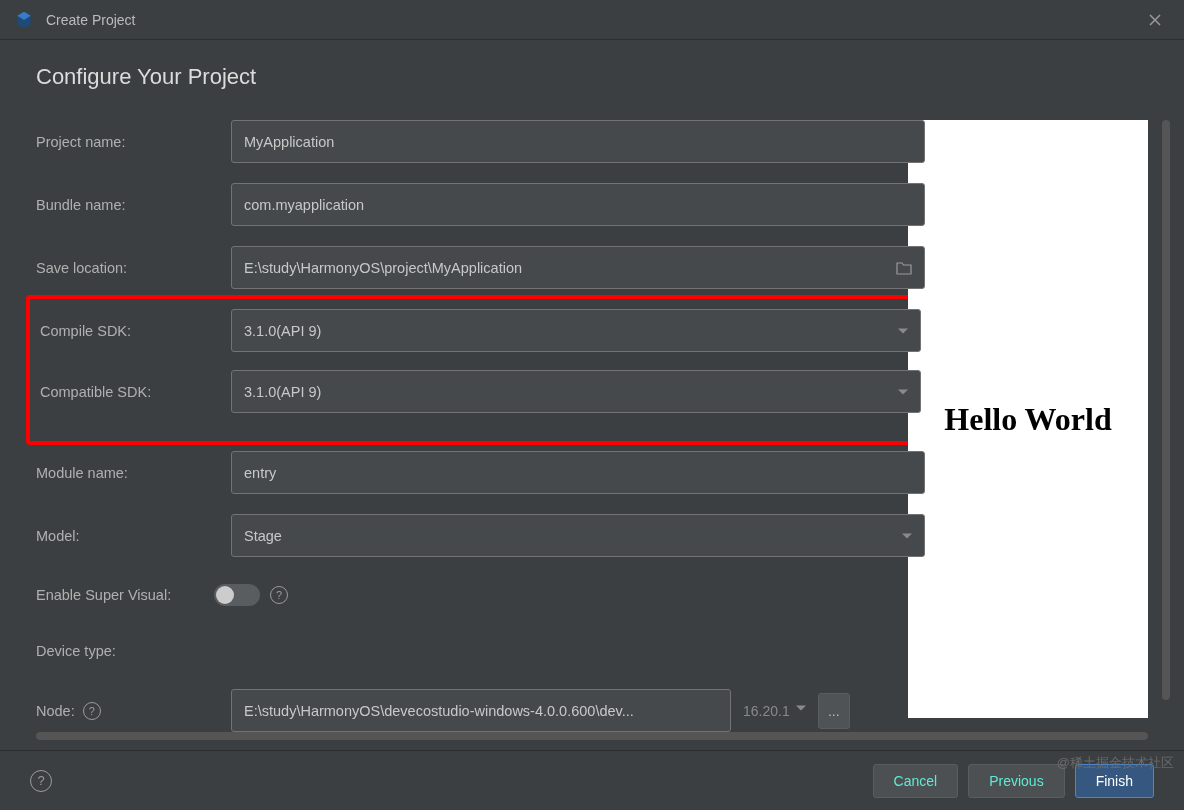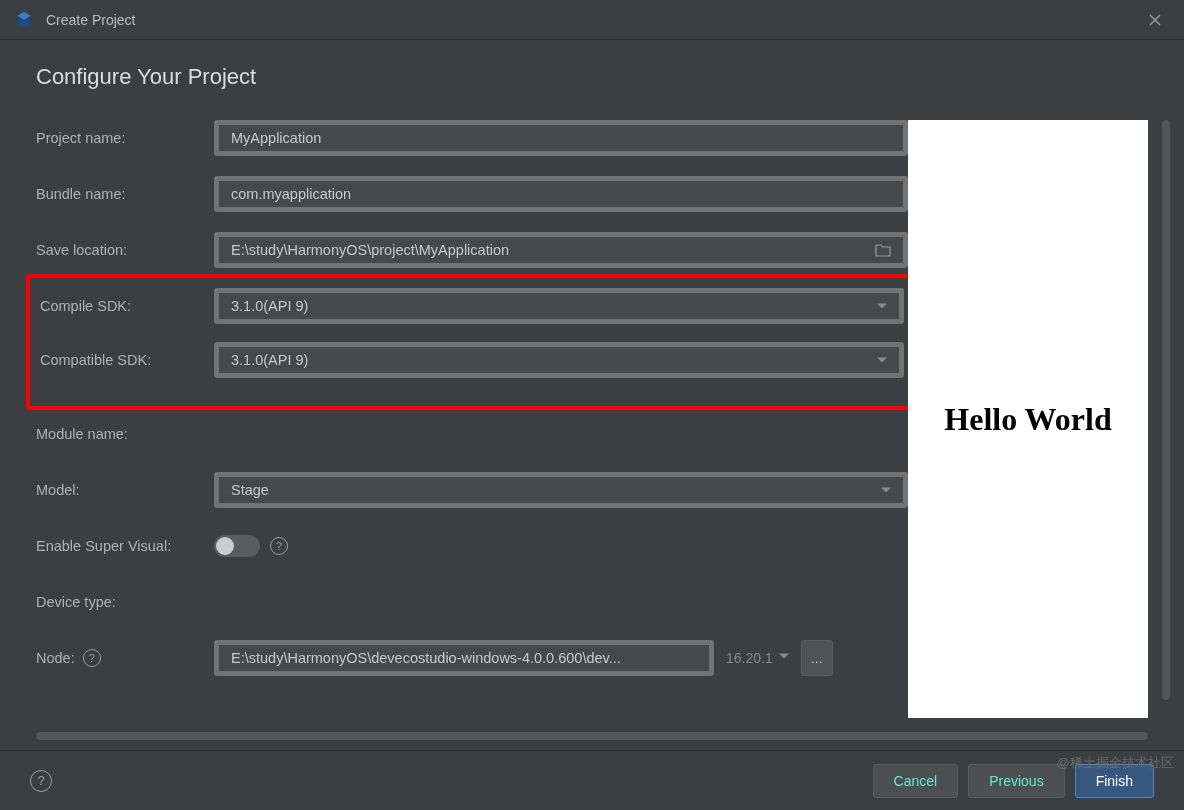--- a/index.html
+++ b/index.html
@@ -74,30 +74,31 @@
       display: flex;
       align-items: center;
       gap: 6px;
     }
     .form-control {
       flex: 1;
       position: relative;
     }
     .text-input, .select-input {
       width: 100%;
-      height: 36px;
+      height: 43px;
       background: #45494b;
-      border: 5px solid #737373;
+      border: 1px solid #737373;
       border-radius: 3px;
       color: #c8c8c8;
       padding: 0 12px;
       font-size: 14.5px;
       display: flex;
       align-items: center;
       position: relative;
+      margin-left: 17px;
     }
     .select-input {
       cursor: pointer;
     }
     .select-caret {
       position: absolute;
       right: 12px;
       top: 50%;
       transform: translateY(-50%);
       width: 0;
@@ -365,20 +366,25 @@
             <div class="select-input">
               <span>3.1.0(API 9)</span>
               <span class="select-caret"></span>
             </div>
           </div>
         </div>
       </div>
 
       <div class="form-row">
         <div class="form-label">Module name:</div>
+        <div class="form-control">
+          <div class="text-input">
+              <span>entry</span>
+            </div>
+        </div>
       </div>
 
       <div class="form-row">
         <div class="form-label">Model:</div>
         <div class="form-control">
           <div class="select-input">
             <span>Stage</span>
             <span class="select-caret"></span>
           </div>
         </div>

